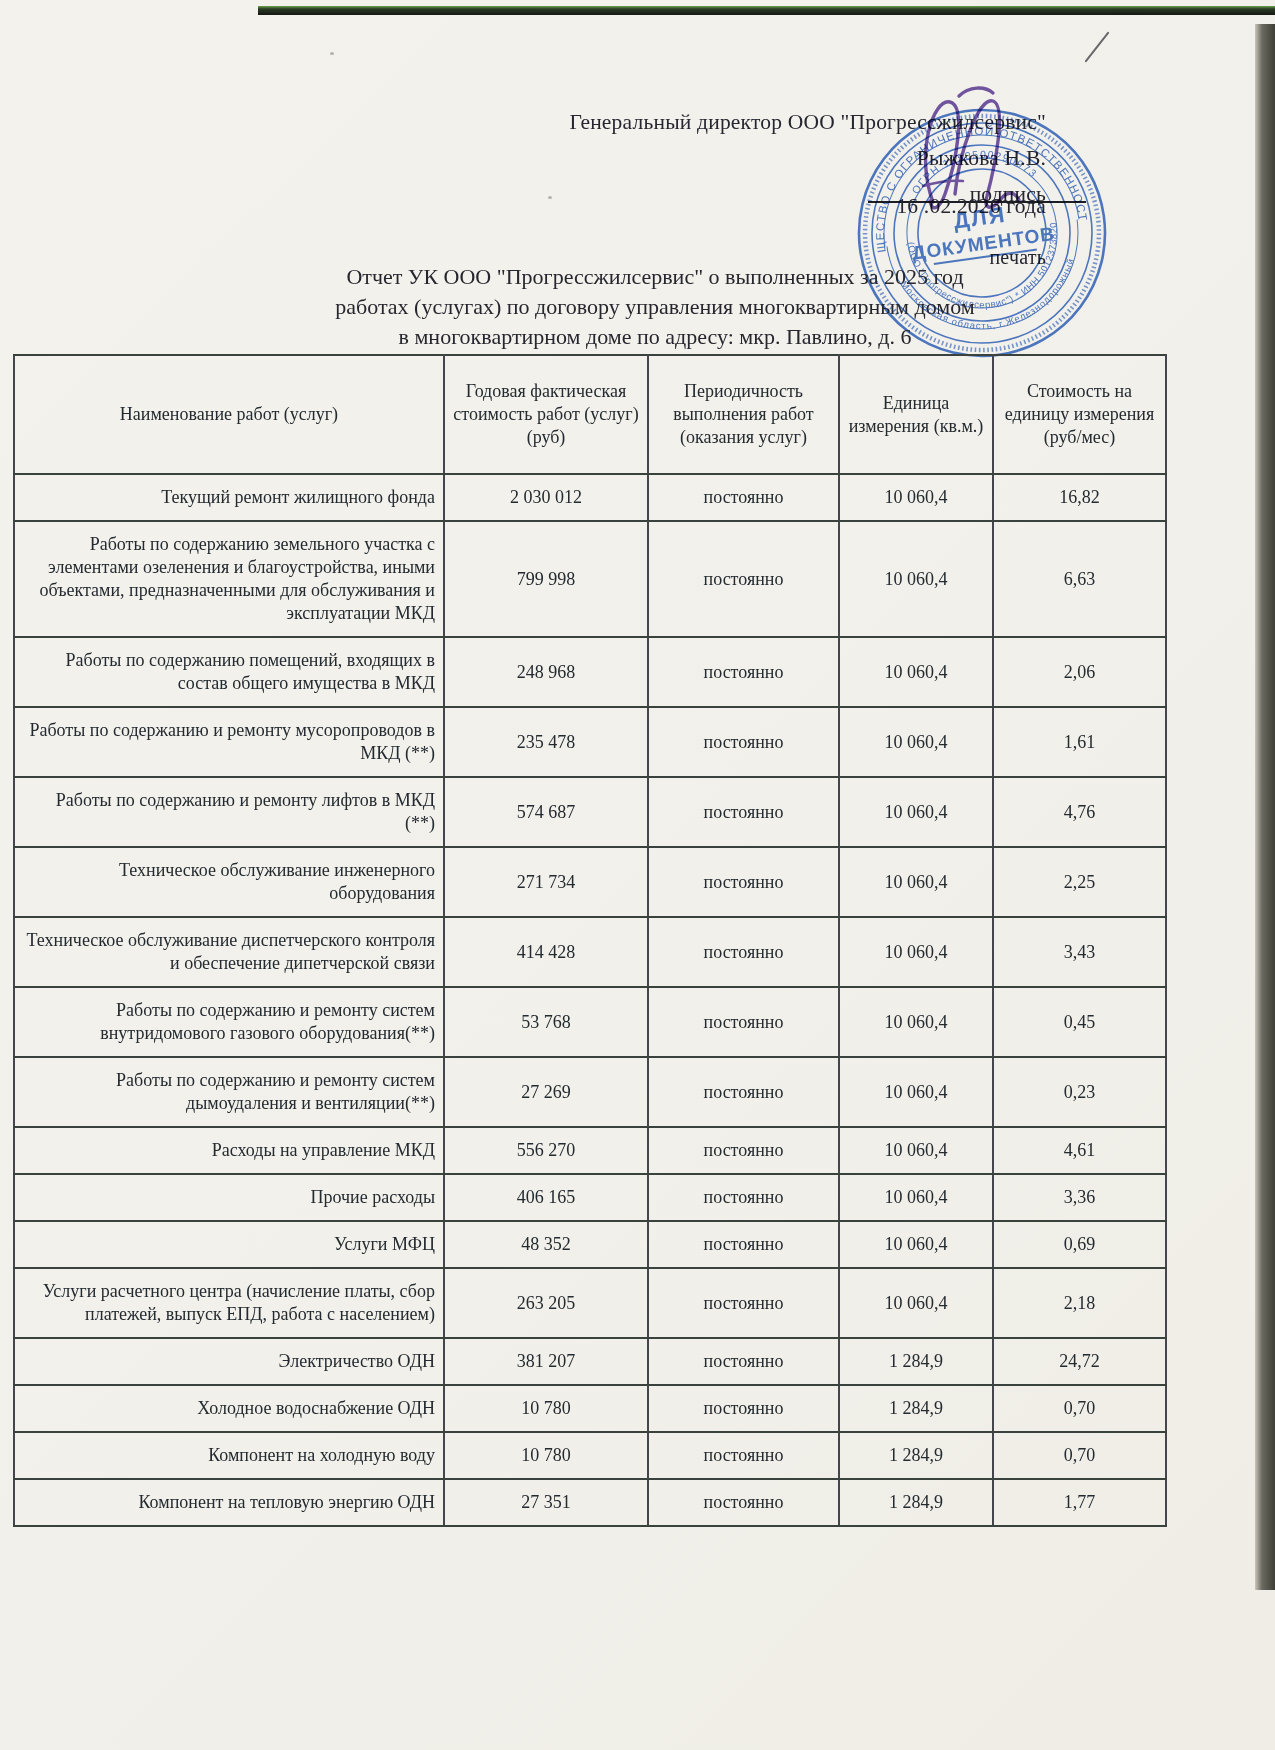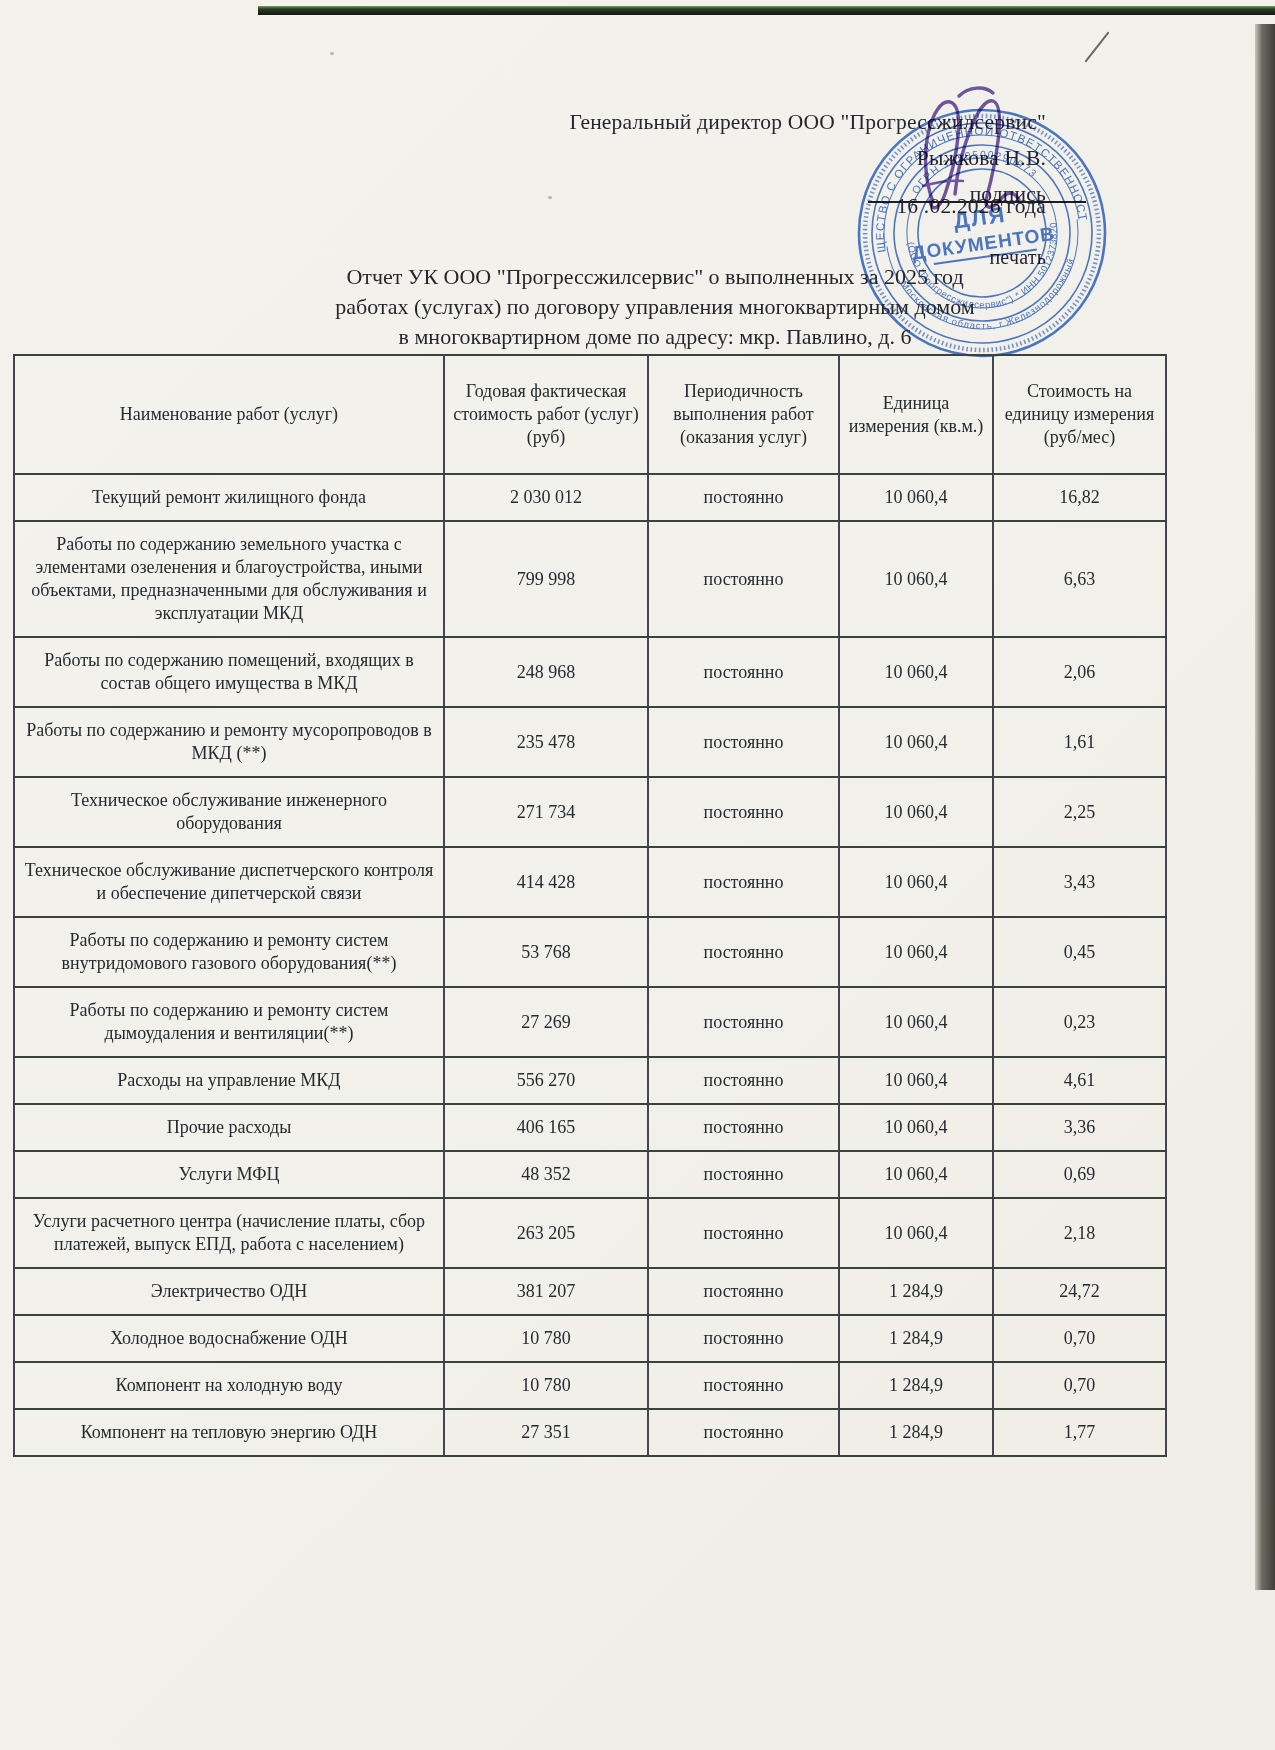--- a/index.html
+++ b/index.html
@@ -47,21 +47,21 @@
   table.report col.c3{width:191px;}
   table.report col.c4{width:154px;}
   table.report col.c5{width:173px;}
   table.report th,table.report td{
     border-left:2px solid #45454e;border-right:2px solid #45454e;
     border-top:2.5px solid #39423c;border-bottom:2.5px solid #39423c;
     vertical-align:middle;background:transparent;
     font-weight:normal;padding:11px 8px;
   }
   table.report th{text-align:center;padding:24px 8px;}
-  td.c-name{text-align:center;padding-left:7px;margin-left:33px;}
+  td.c-name{text-align:right;padding-left:7px;margin-left:33px;}
   td.c-val{text-align:center;}
 
   
   .stamp{position:absolute;left:850px;top:101px;mix-blend-mode:multiply;opacity:.9;}
   .signature{position:absolute;left:893px;top:82px;mix-blend-mode:multiply;}
 </style>
 </head>
 <body>
 
 <div class="page">
@@ -165,20 +165,27 @@
           <td class="c-val">2,06</td>
         </tr>
         <tr>
           <td class="c-name">Работы по содержанию и ремонту мусоропроводов в МКД (**)</td>
           <td class="c-val">235 478</td>
           <td class="c-val">постоянно</td>
           <td class="c-val">10 060,4</td>
           <td class="c-val">1,61</td>
         </tr>
         <tr>
+          <td class="c-name">Работы по содержанию и ремонту лифтов в МКД (**)</td>
+          <td class="c-val">574 687</td>
+          <td class="c-val">постоянно</td>
+          <td class="c-val">10 060,4</td>
+          <td class="c-val">4,76</td>
+        </tr>
+        <tr>
           <td class="c-name">Техническое обслуживание инженерного оборудования</td>
           <td class="c-val">271 734</td>
           <td class="c-val">постоянно</td>
           <td class="c-val">10 060,4</td>
           <td class="c-val">2,25</td>
         </tr>
         <tr>
           <td class="c-name">Техническое обслуживание диспетчерского контроля и обеспечение дипетчерской связи</td>
           <td class="c-val">414 428</td>
           <td class="c-val">постоянно</td>

